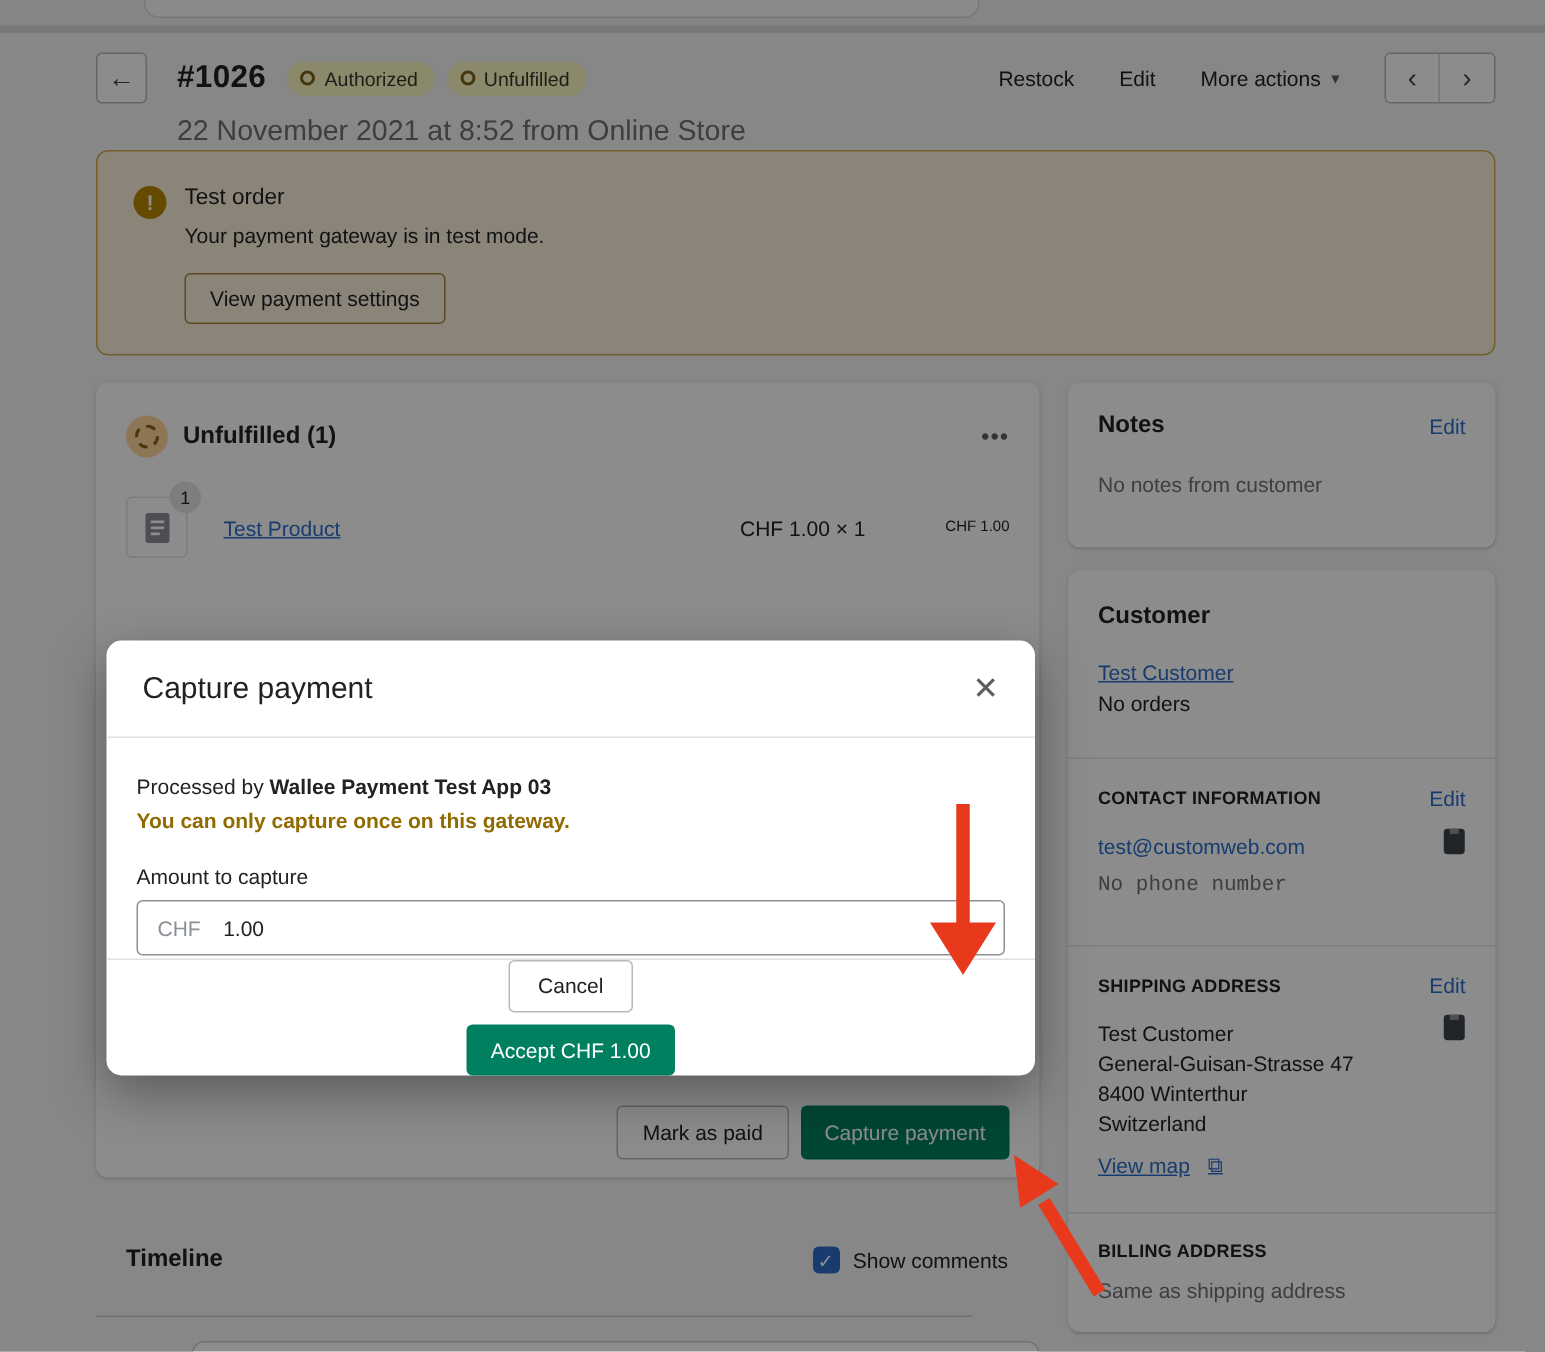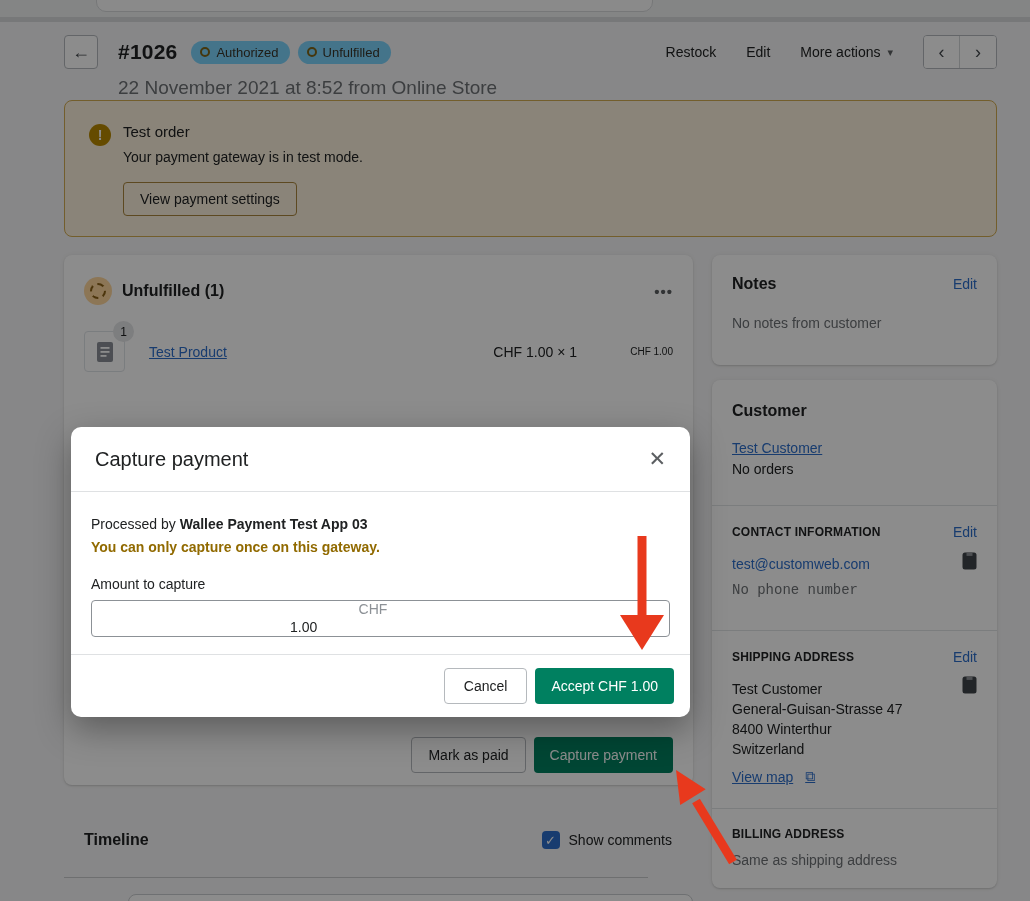--- a/index.html
+++ b/index.html
@@ -15,21 +15,21 @@
   .top-partial-card { position:absolute; top:-32px; left:96px; width:557px; height:44px;
     background:#fbfcfc; border:1px solid #d7d9db; border-radius:10px; }
   .top-band { position:absolute; top:17px; left:0; right:0; height:5px; background:#d9dadc; }
 
   
   .order-header { position:absolute; top:35px; left:64px; width:933px; display:flex; align-items:center; }
   .back-btn { width:34px; height:34px; background:#fff; border:1px solid #b5b9bd; border-radius:4px;
     display:flex; align-items:center; justify-content:center; font-size:18px; color:#42474c; cursor:pointer; }
   .order-title { font-size:21px; font-weight:700; margin-left:20px; letter-spacing:.2px; }
   .badges { display:flex; gap:8px; margin-left:14px; }
-  .badge { display:inline-flex; align-items:center; gap:6px; background:#7dd3fc; border-radius:12px;
+  .badge { display:inline-flex; align-items:center; gap:6px; background:#fef9c3; border-radius:12px;
     padding:4px 11px 4px 9px; font-size:13px; color:#39352a; }
   .badge .ring { width:10px; height:10px; border:2px solid #7e6419; border-radius:50%; }
   .header-actions { margin-left:auto; display:flex; align-items:center; }
   .plain-btn { background:none; border:none; font-size:14px; color:#202223; cursor:pointer;
     font-family:inherit; margin-left:30px; display:flex; align-items:center; gap:7px; }
   .caret { font-size:11px; color:#5c5f62; }
   .pager { display:flex; margin-left:30px; background:#fff; border:1px solid #b5b9bd; border-radius:4px;
     height:34px; overflow:hidden; }
   .pager button { width:36px; border:none; background:#fff; font-size:18px; color:#42474c; cursor:pointer; line-height:1; }
   .pager button:first-child { border-right:1px solid #d2d5d8; }
@@ -115,25 +115,25 @@
     border-radius:10px; box-shadow:0 12px 34px rgba(0,0,0,.35); z-index:60; }
   .modal-header { height:65px; display:flex; align-items:center; padding:0 24px; border-bottom:1px solid #dfe1e3; }
   .modal-title { font-size:20px; font-weight:400; color:#202223; }
   .modal-close { margin-left:auto; background:none; border:none; font-size:21px; color:#5c5f62; cursor:pointer; }
   .modal-body { padding:24px 20px 0 20px; }
   .processed-line { font-size:14px; }
   .processed-line strong { font-weight:700; }
   .gateway-warning { margin-top:7px; font-size:14px; font-weight:700; color:#916a00; }
   .amount-label { margin-top:21px; font-size:14px; }
   .amount-input-wrap { margin-top:8px; height:37px; border:1px solid #8c9196; border-radius:4px;
-    display:flex; align-items:center; padding:0 13px; background:#fff;flex-direction:column; }
+    display:flex; align-items:center; padding:0 13px; background:#fff; }
   .amount-prefix { color:#8c9196; font-size:14px; margin-right:15px; }
   .amount-input { border:none; outline:none; flex:1; font-size:14px; font-family:inherit; color:#202223; }
-  .modal-footer { position:absolute; left:0; right:0; bottom:0; height:63px; border-top:1px solid #dfe1e3;
-    display:flex; align-items:center; justify-content:flex-end; gap:8px; padding:0 16px; }
+  .modal-footer { position:absolute; left:0; right:0; bottom:0; height:78px; border-top:1px solid #dfe1e3;
+    display:flex; align-items:center; justify-content:flex-end; gap:8px; padding:0 16px;flex-direction:column; }
   .btn-cancel { background:#fff; border:1px solid #b5b9bd; color:#202223; padding:0 19px; }
 
   
   .arrows { position:absolute; inset:0; z-index:70; pointer-events:none; }
 </style>
 </head>
 <body>
 
 <div class="top-strip">
   <div class="top-partial-card"></div>

